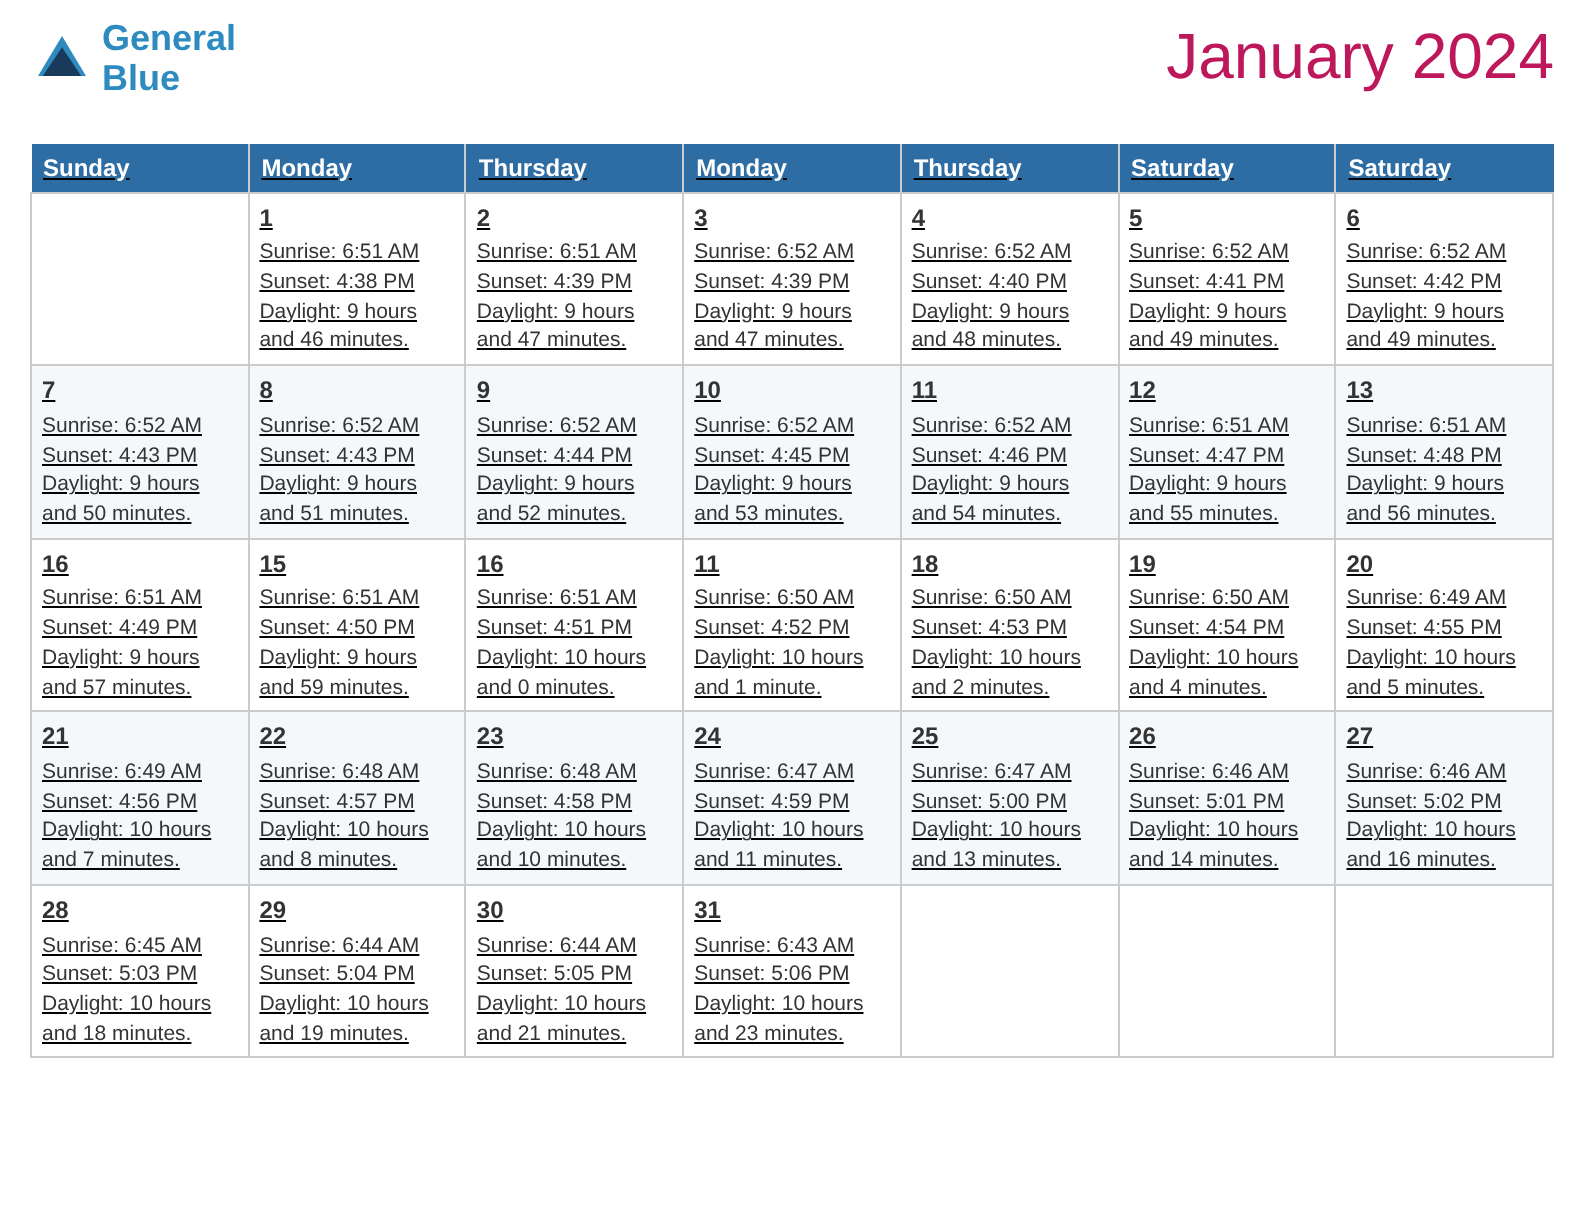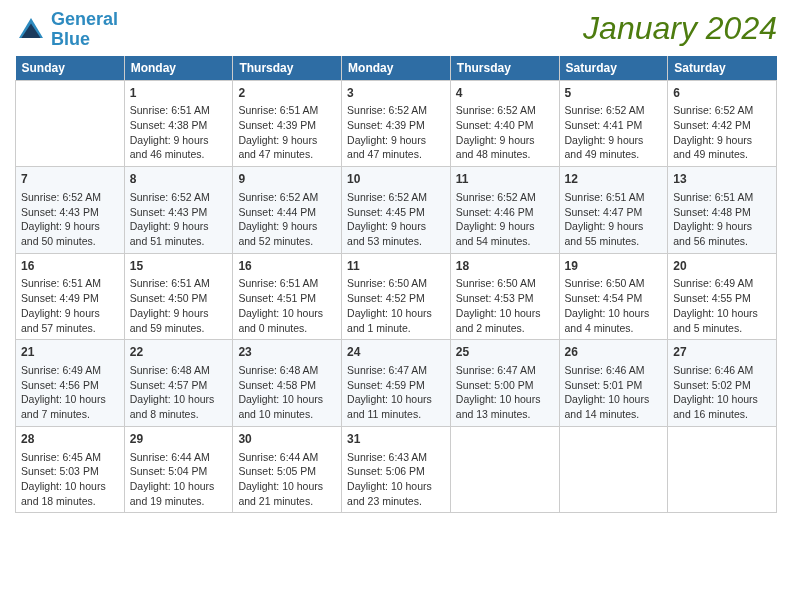--- a/index.html
+++ b/index.html
@@ -7,21 +7,21 @@
       font-family: Arial, sans-serif;
       background: #fff;
       width: 792px;
       min-height: 612px;
       padding: 10px 15px;
     }
     .header {
       display: flex;
       justify-content: space-between;
       align-items: flex-start;
-      margin-bottom: 6px;
+      margin-bottom: 22px;
     }
     .logo {
       display: flex;
       align-items: center;
       gap: 4px;
     }
     .logo-text {
       font-size: 18px;
       font-weight: bold;
       color: #1a3a5c;
@@ -33,31 +33,31 @@
     .logo-icon {
       width: 32px;
       height: 32px;
     }
     .title-block {
       text-align: right;
     }
     .month-title {
       font-size: 32px;
       font-weight: normal;
-      color: #4d7c0f;
-      font-style: italic;
+      color: #be185d;
     }
     .location {
       font-size: 15px;
       color: #444;
     }
     table {
       width: 100%;
       border-collapse: collapse;
       font-size: 11px;
+      text-decoration: underline;
     }
     th {
       background-color: #2e6da4;
       color: #fff;
       text-align: left;
       padding: 5px 6px;
       font-size: 12px;
       font-weight: bold;
     }
     td {

